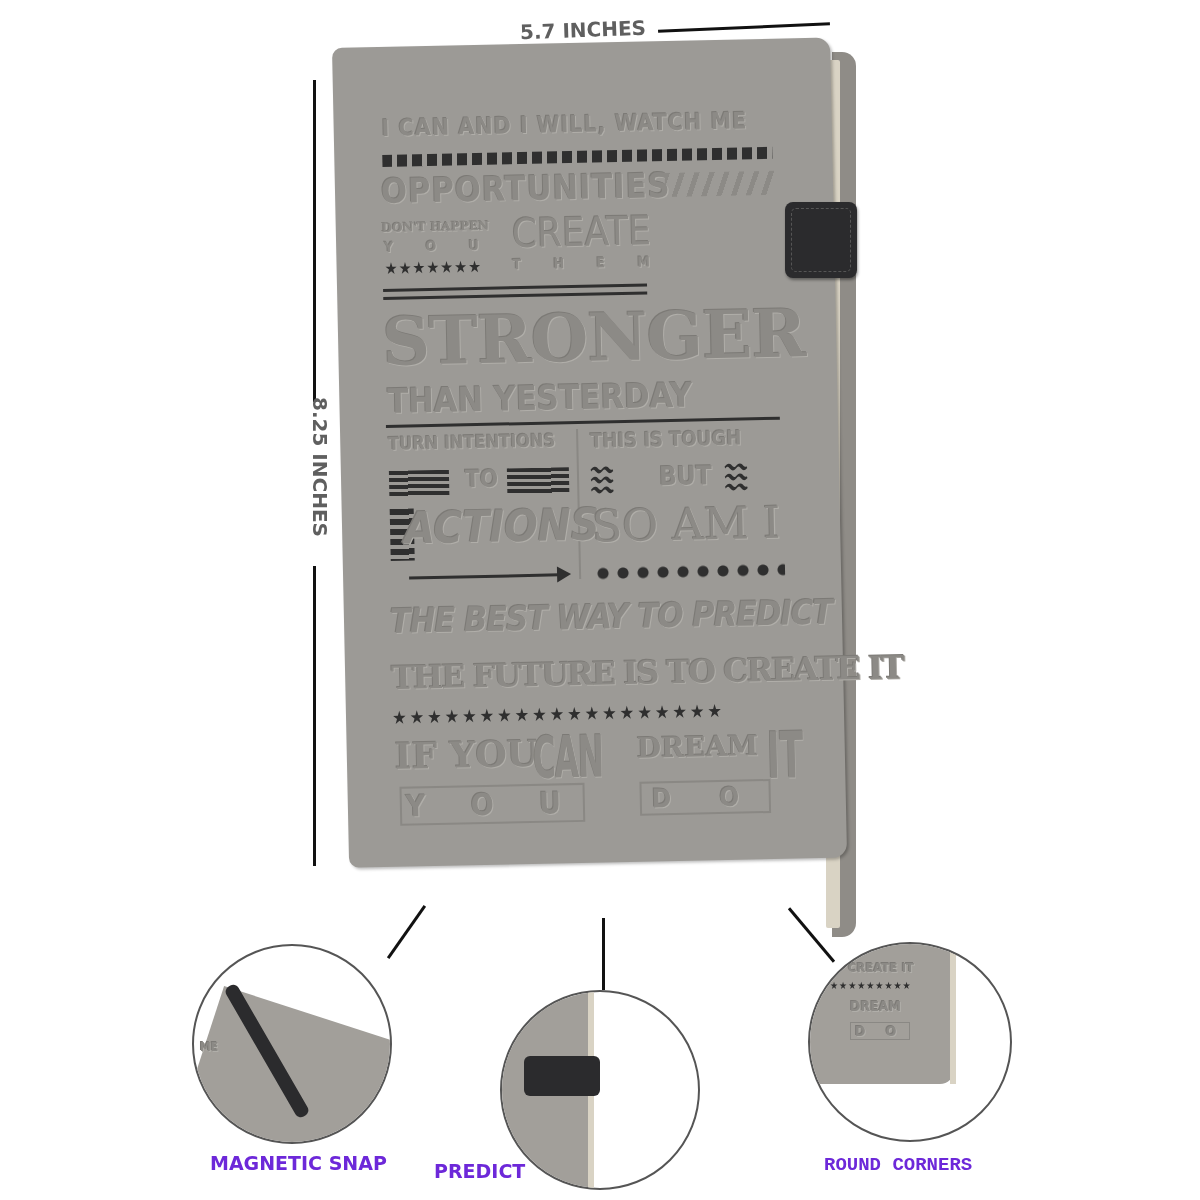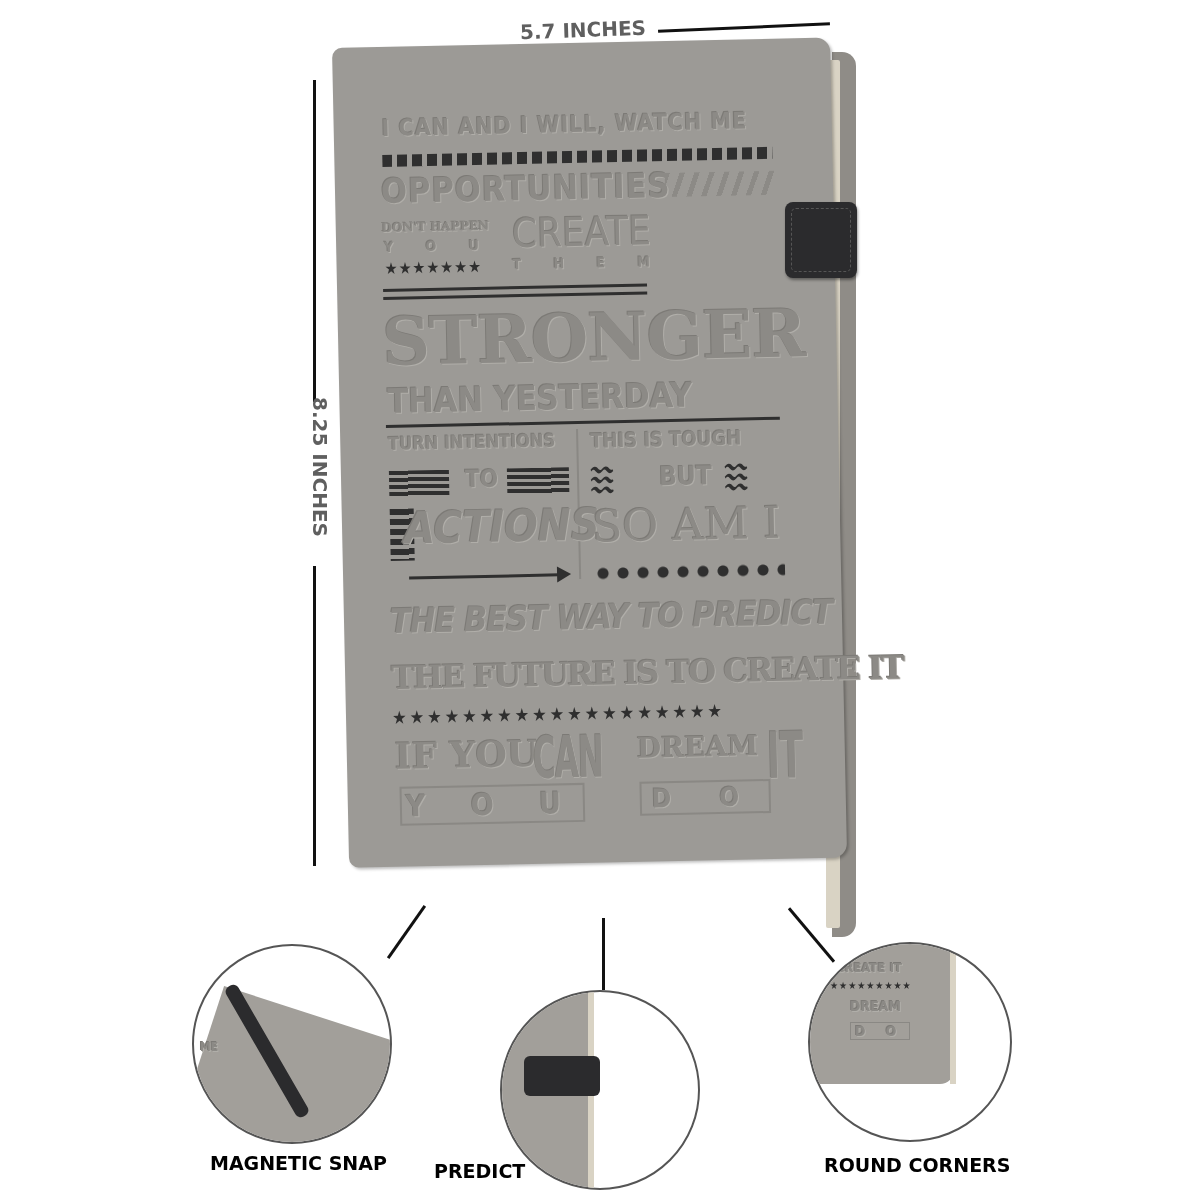--- a/index.html
+++ b/index.html
@@ -7,21 +7,21 @@
   .dimlabel{position:absolute;color:#5f5f5f;font-weight:bold;font-family:"DejaVu Sans",sans-serif;letter-spacing:0px;}
   .line{position:absolute;background:#111;}
   .cover{position:absolute;left:332px;top:48px;width:498px;height:820px;background:#9c9a96;border-radius:10px 14px 14px 10px;transform:rotate(-1.2deg);transform-origin:0 0;box-shadow:2px 2px 3px rgba(0,0,0,0.25);}
   .pages{position:absolute;left:826px;top:60px;width:14px;height:868px;background:#d9d3c4;border-radius:2px;}
   .backcover{position:absolute;left:832px;top:52px;width:24px;height:885px;background:#8f8c87;border-radius:0 14px 14px 0;}
   .emb{position:absolute;color:#8c8a86;font-weight:bold;text-shadow:-1px -1px 0 #7c7a76,1px 1px 0 #b0aea9;white-space:nowrap;}
   .dark{background:#2f2f2f;position:absolute;}
   .strap{position:absolute;left:785px;top:202px;width:72px;height:76px;background:#2b2b2d;border-radius:8px;box-shadow:1px 2px 3px rgba(0,0,0,0.4);}
   .strap:after{content:"";position:absolute;left:6px;top:6px;right:6px;bottom:6px;border:1px dashed #555;border-radius:5px;}
   .circle{position:absolute;border:2px solid #555;border-radius:50%;overflow:hidden;background:#fff;}
-  .feat{position:absolute;color:#000000;font-weight:bold;font-size:19px;font-family:"DejaVu Sans",sans-serif;}
+  .feat{position:absolute;color:#6d28d9;font-weight:bold;font-size:19px;font-family:"DejaVu Sans",sans-serif;}
 </style>
 </head>
 <body>
 
 <div class="line" style="left:340px;top:52px;width:160px;height:3px;transform:rotate(-2.5deg);"></div>
 <div class="dimlabel" style="left:520px;top:18px;font-size:20px;transform:rotate(-2deg);">5.7 INCHES</div>
 <div class="line" style="left:658px;top:26px;width:172px;height:3px;transform:rotate(-2.5deg);"></div>
 
 <div class="line" style="left:313px;top:80px;width:3px;height:322px;"></div>
 <div class="dimlabel" style="left:240px;top:455px;font-size:20px;transform:rotate(90deg);width:160px;text-align:center;">8.25 INCHES</div>
@@ -85,18 +85,18 @@
 <div class="circle" style="left:500px;top:990px;width:196px;height:196px;">
   <div style="position:absolute;left:0;top:0;width:88px;height:200px;background:#a29f9a;"></div>
   <div style="position:absolute;left:86px;top:0;width:6px;height:200px;background:#d9d3c4;"></div>
   <div style="position:absolute;left:22px;top:64px;width:76px;height:40px;background:#2b2b2d;border-radius:6px;"></div>
 </div>
 <div class="feat" style="left:434px;top:1160px;">PREDICT</div>
 
 <div class="circle" style="left:808px;top:942px;width:200px;height:196px;">
   <div style="position:absolute;left:0;top:0;width:144px;height:140px;background:#a29f9a;border-radius:0 0 14px 0;"></div>
   <div style="position:absolute;left:140px;top:0;width:6px;height:140px;background:#d9d3c4;"></div>
-  <div class="emb" style="left:26px;top:16px;font-size:13px;">CREATE IT</div>
+  <div class="emb" style="left:38px;top:16px;font-size:13px;">CREATE IT</div>
   <div style="position:absolute;left:20px;top:36px;color:#2f2f2f;font-size:10px;letter-spacing:1px;">★★★★★★★★★</div>
   <div class="emb" style="left:40px;top:54px;font-size:14px;">DREAM</div>
   <div class="emb" style="left:40px;top:78px;font-size:14px;letter-spacing:8px;border:1px solid #8a8884;padding:0 4px;">D O</div>
 </div>
-<div class="feat" style="left:824px;top:1154px;">ROUND CORNERS</div>
+<div class="feat" style="left:824px;top:1154px;font-family:Liberation Mono, monospace;">ROUND CORNERS</div>
 
 </body></html>

